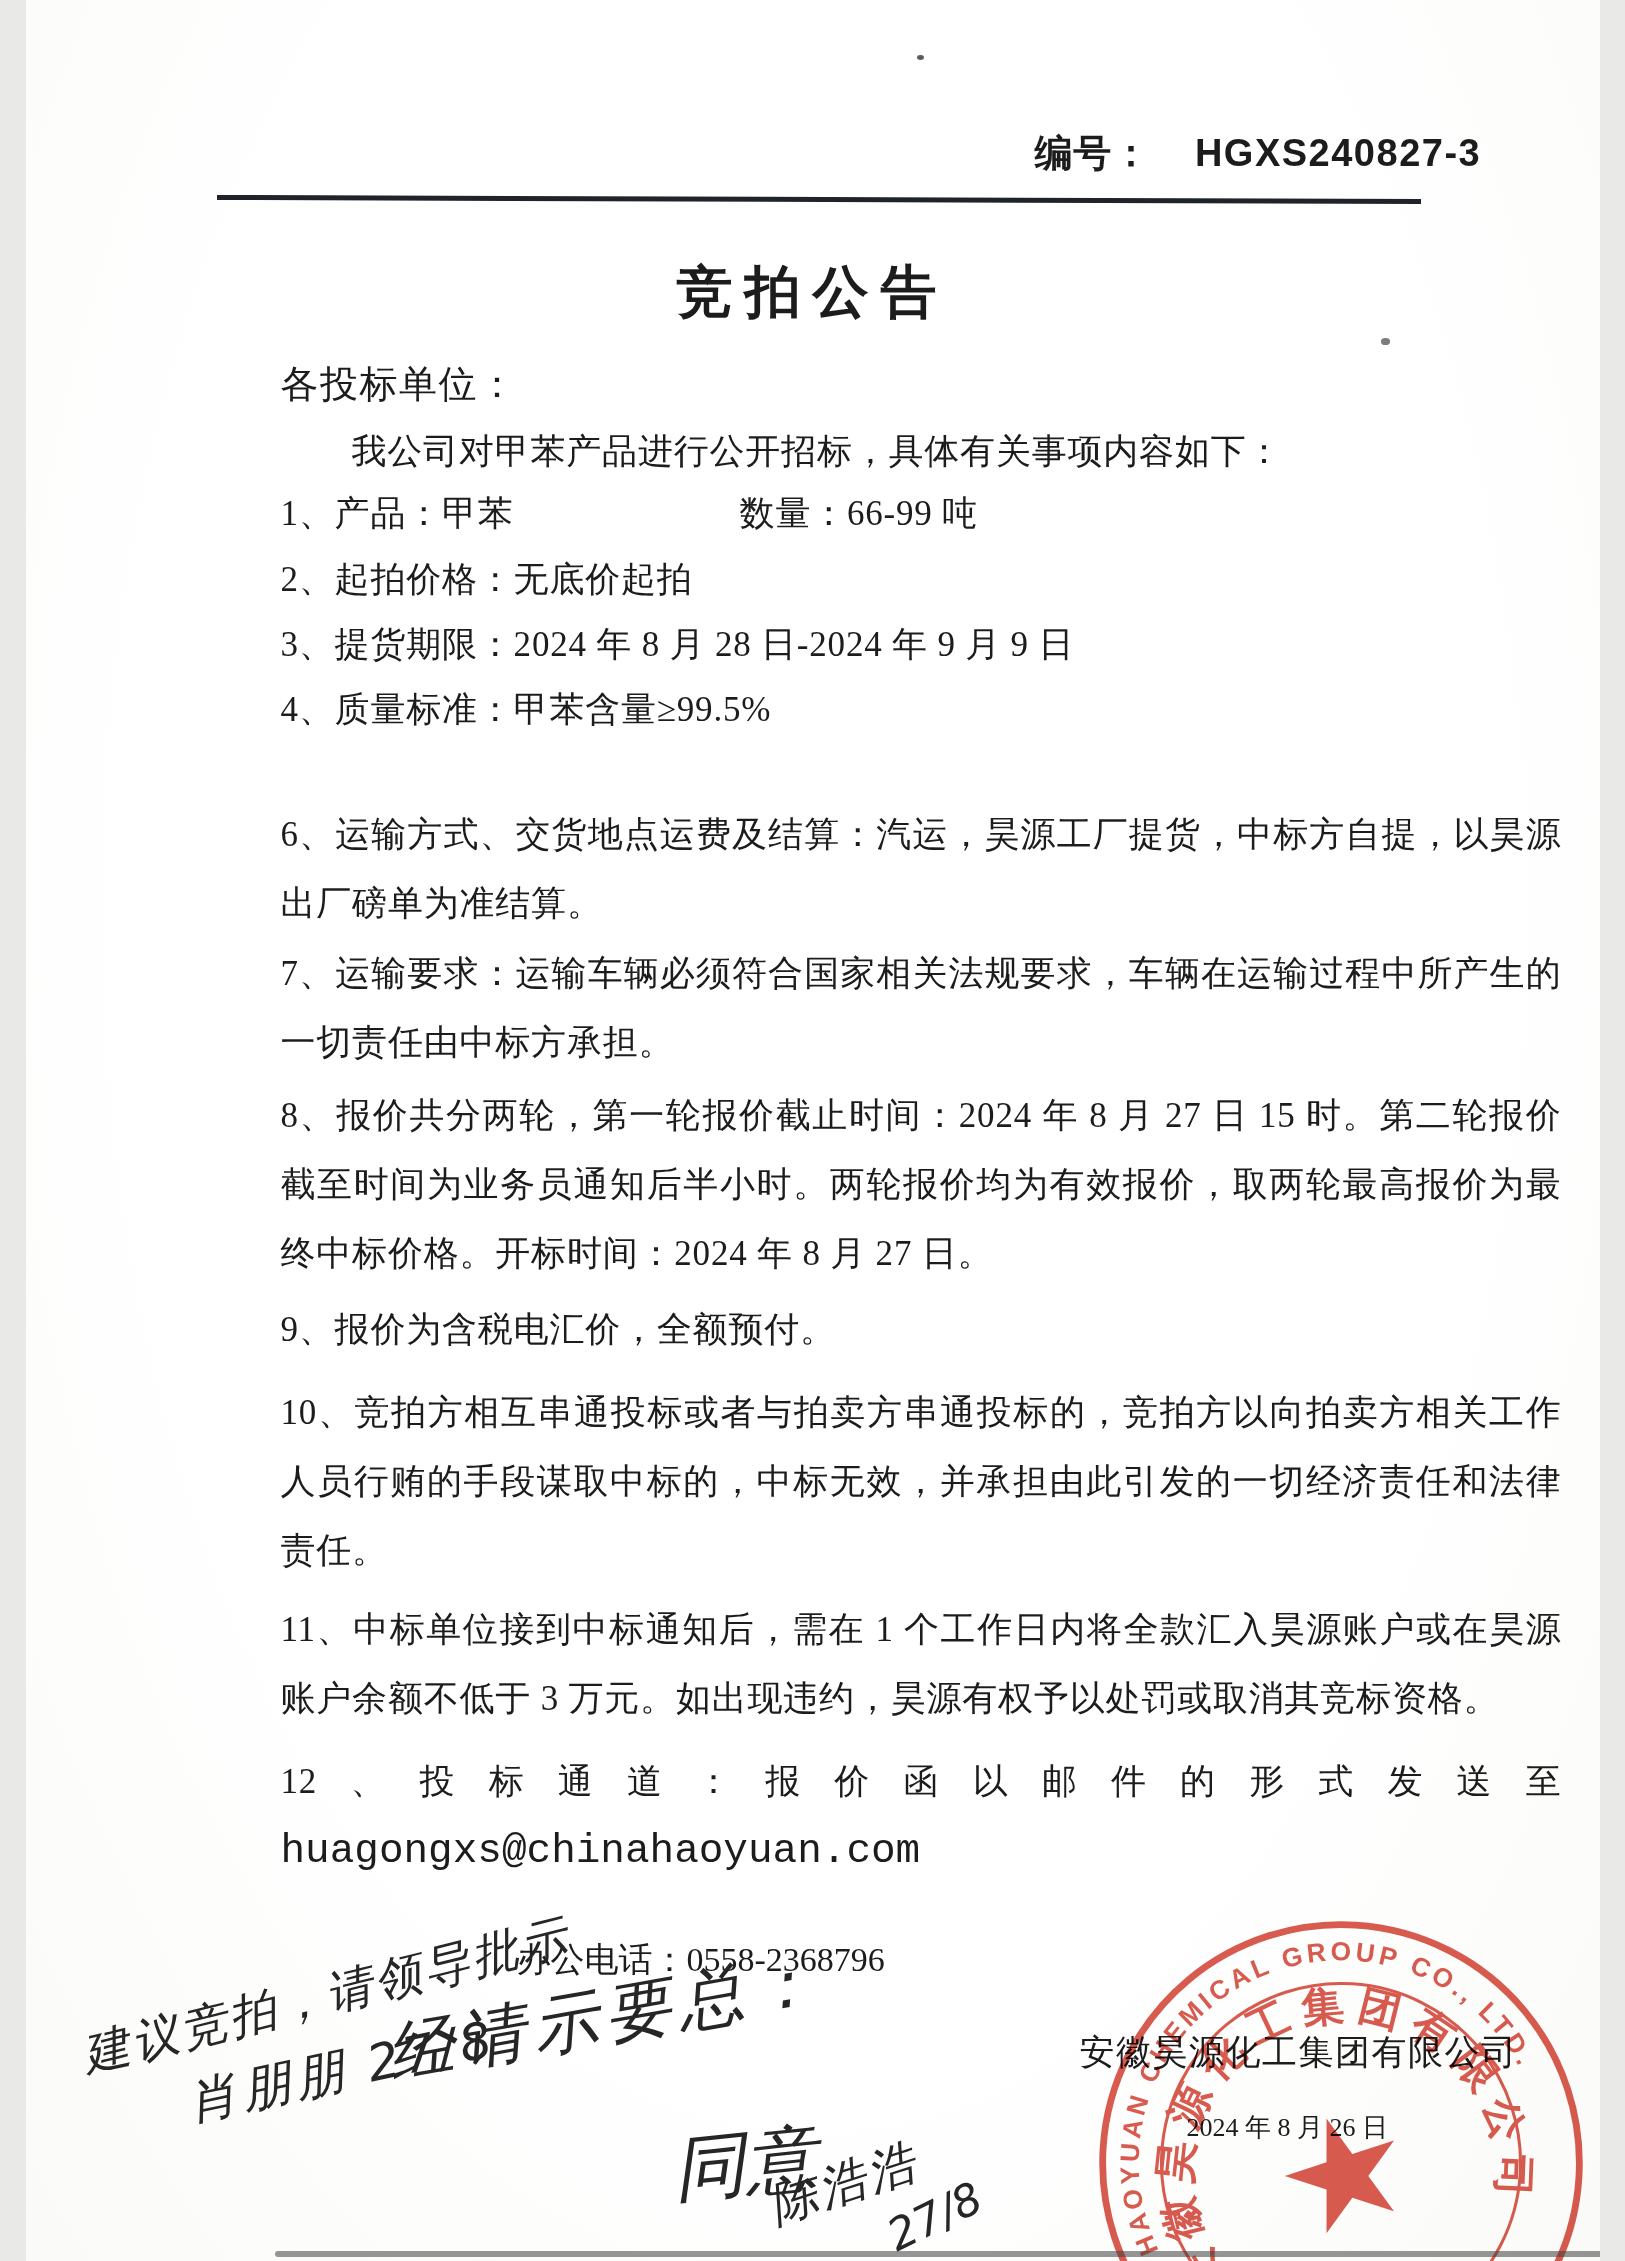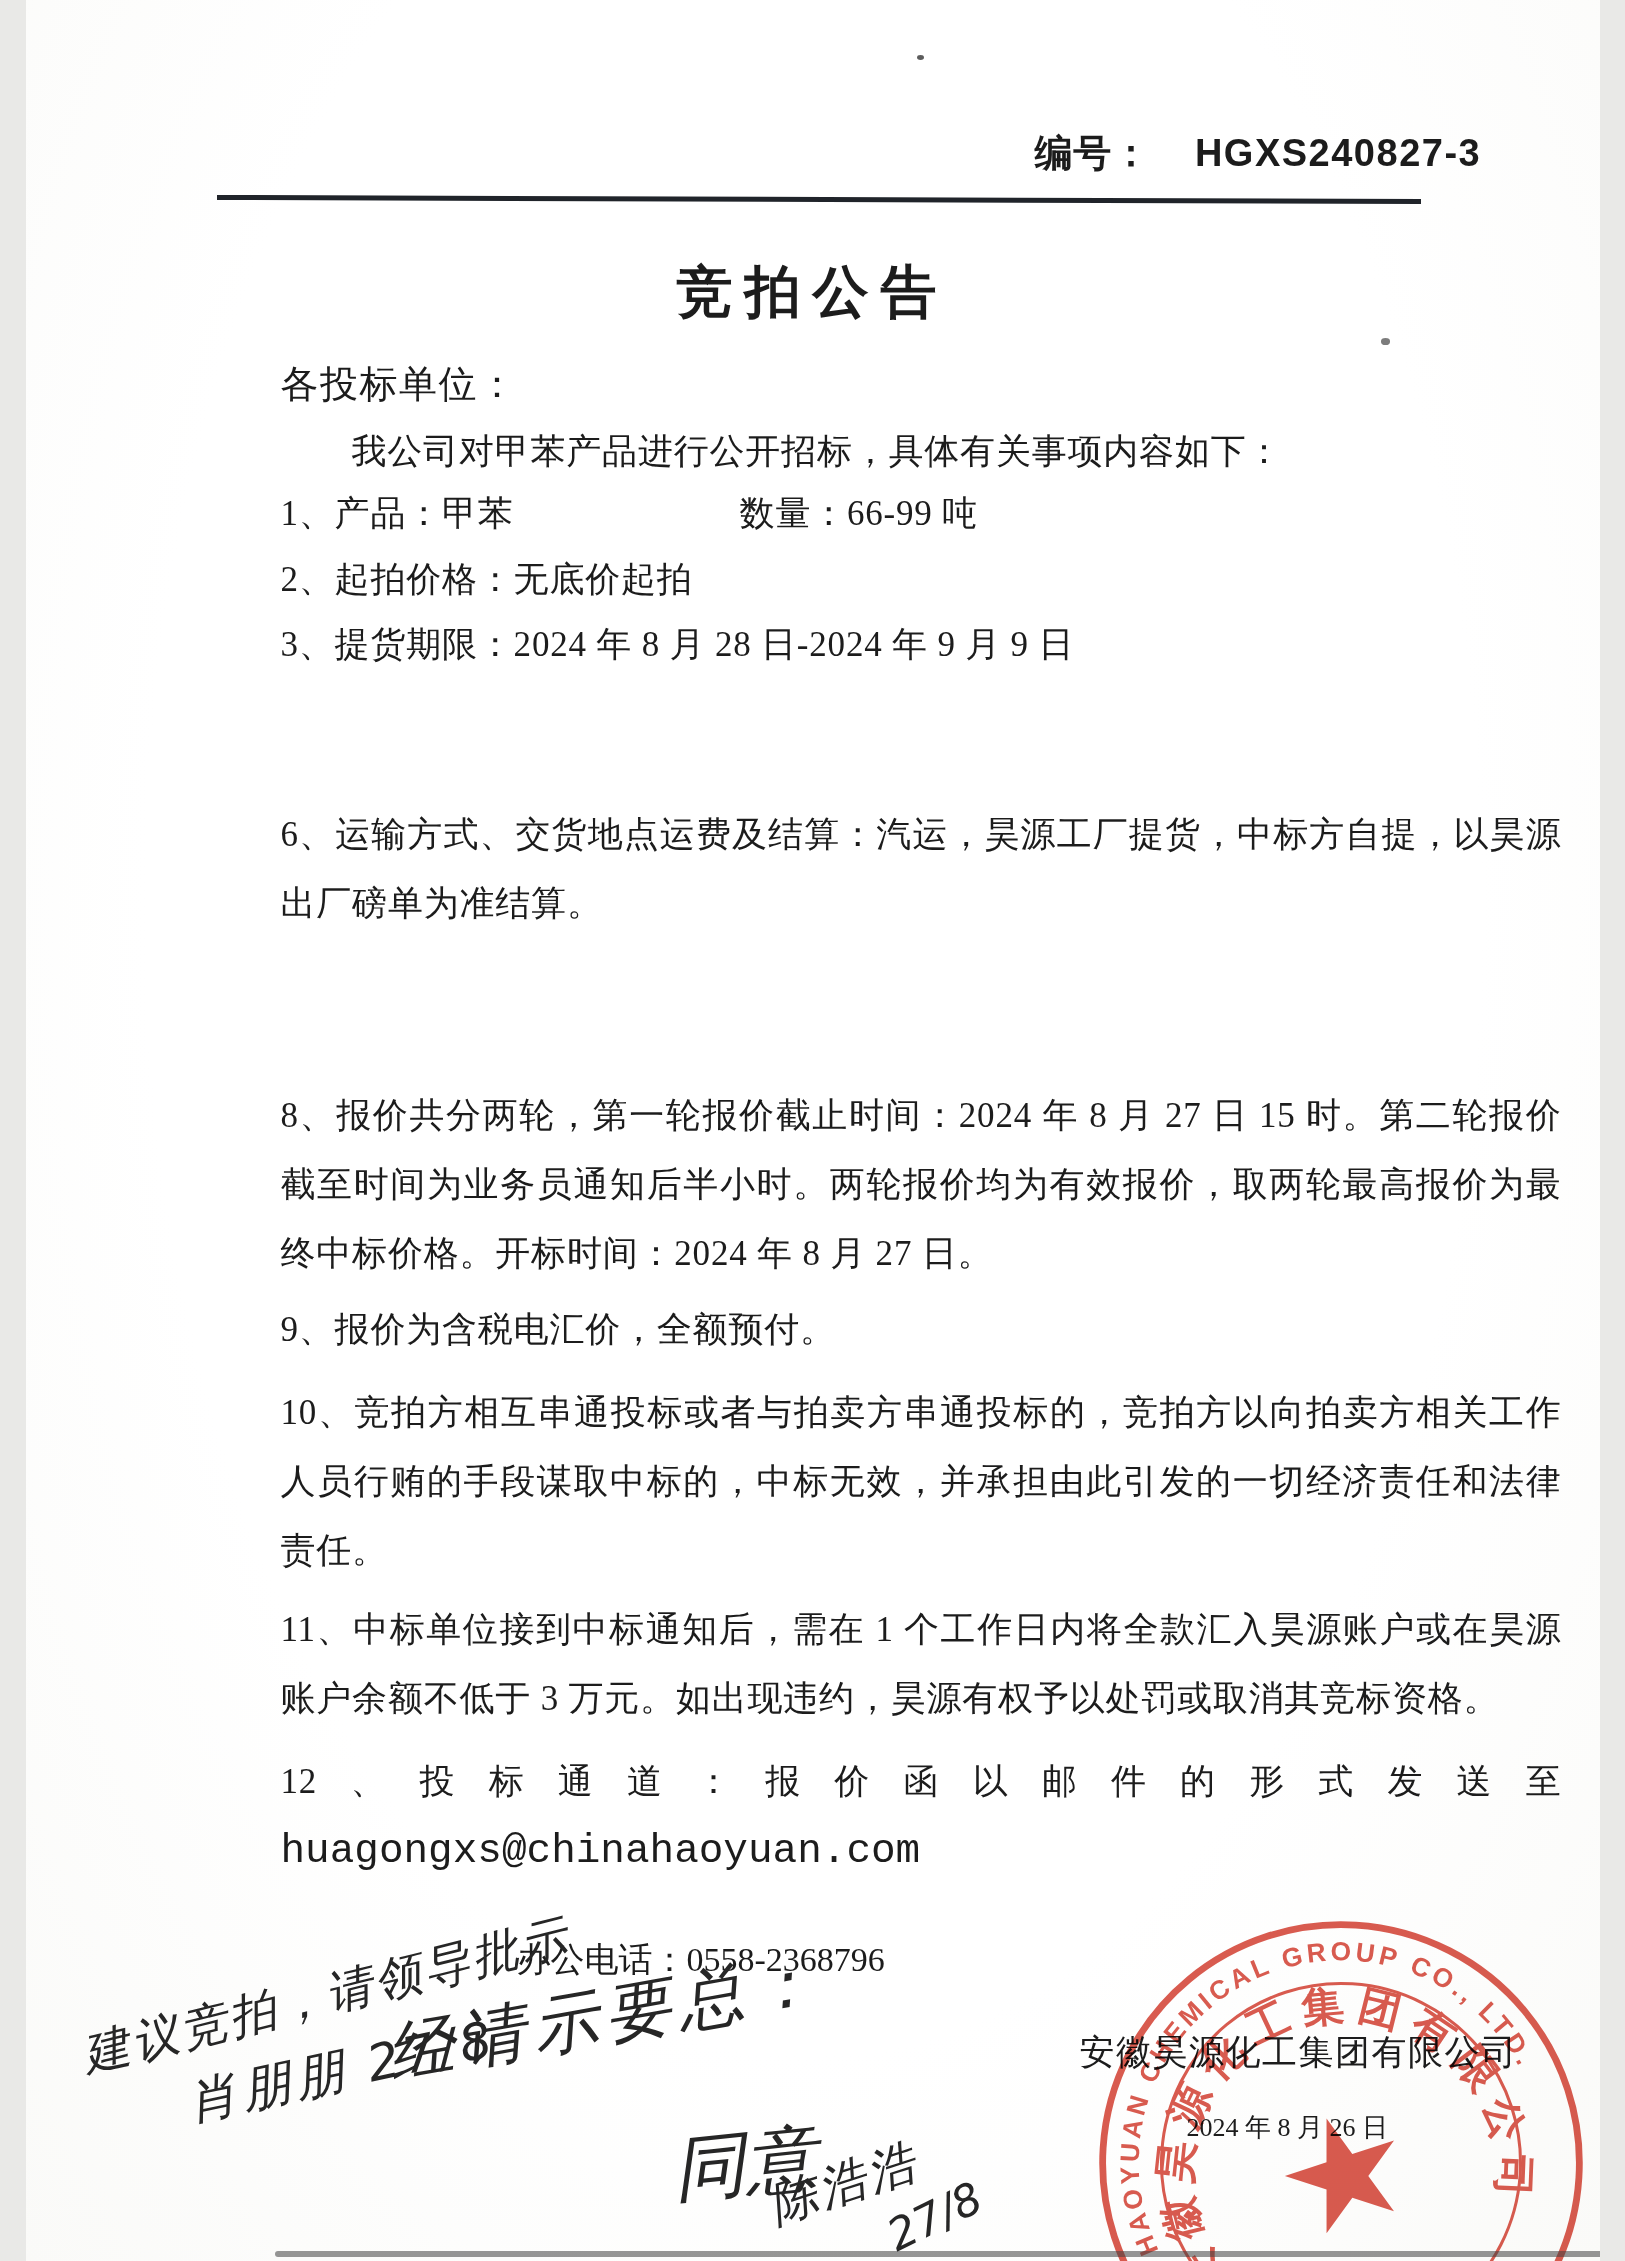--- a/index.html
+++ b/index.html
@@ -65,22 +65,28 @@
 
   <div class="abs para" style="top:479px">
     <span>1、</span><span>产品：甲苯</span><span class="gap-wide"></span><span>数量：66-99 吨</span>
   </div>
   <div class="abs para" style="top:545px">
     <span>2、</span><span>起拍价格：无底价起拍</span>
   </div>
   <div class="abs para" style="top:610px">
     <span>3、</span><span>提货期限：2024 年 8 月 28 日-2024 年 9 月 9 日</span>
   </div>
+  <div class="abs para" style="top:675px">
+    <span>4、</span><span>质量标准：甲苯含量≥99.5%</span>
+  </div>
   <div class="abs para" style="top:800px">
     <span>6、</span><span>运输方式、交货地点运费及结算：汽运，昊源工厂提货，中标方自提，以昊源出厂磅单为准结算。</span>
+  </div>
+  <div class="abs para" style="top:939px">
+    <span>7、</span><span>运输要求：运输车辆必须符合国家相关法规要求，车辆在运输过程中所产生的一切责任由中标方承担。</span>
   </div>
   <div class="abs para" style="top:1081px">
     <span>8、</span><span>报价共分两轮，第一轮报价截止时间：2024 年 8 月 27 日 15 时。第二轮报价截至时间为业务员通知后半小时。两轮报价均为有效报价，取两轮最高报价为最终中标价格。开标时间：2024 年 8 月 27 日。</span>
   </div>
   <div class="abs para" style="top:1295px">
     <span>9、</span><span>报价为含税电汇价，全额预付。</span>
   </div>
   <div class="abs para" style="top:1378px">
     <span>10、</span><span>竞拍方相互串通投标或者与拍卖方串通投标的，竞拍方以向拍卖方相关工作人员行贿的手段谋取中标的，中标无效，并承担由此引发的一切经济责任和法律责任。</span>
   </div>

